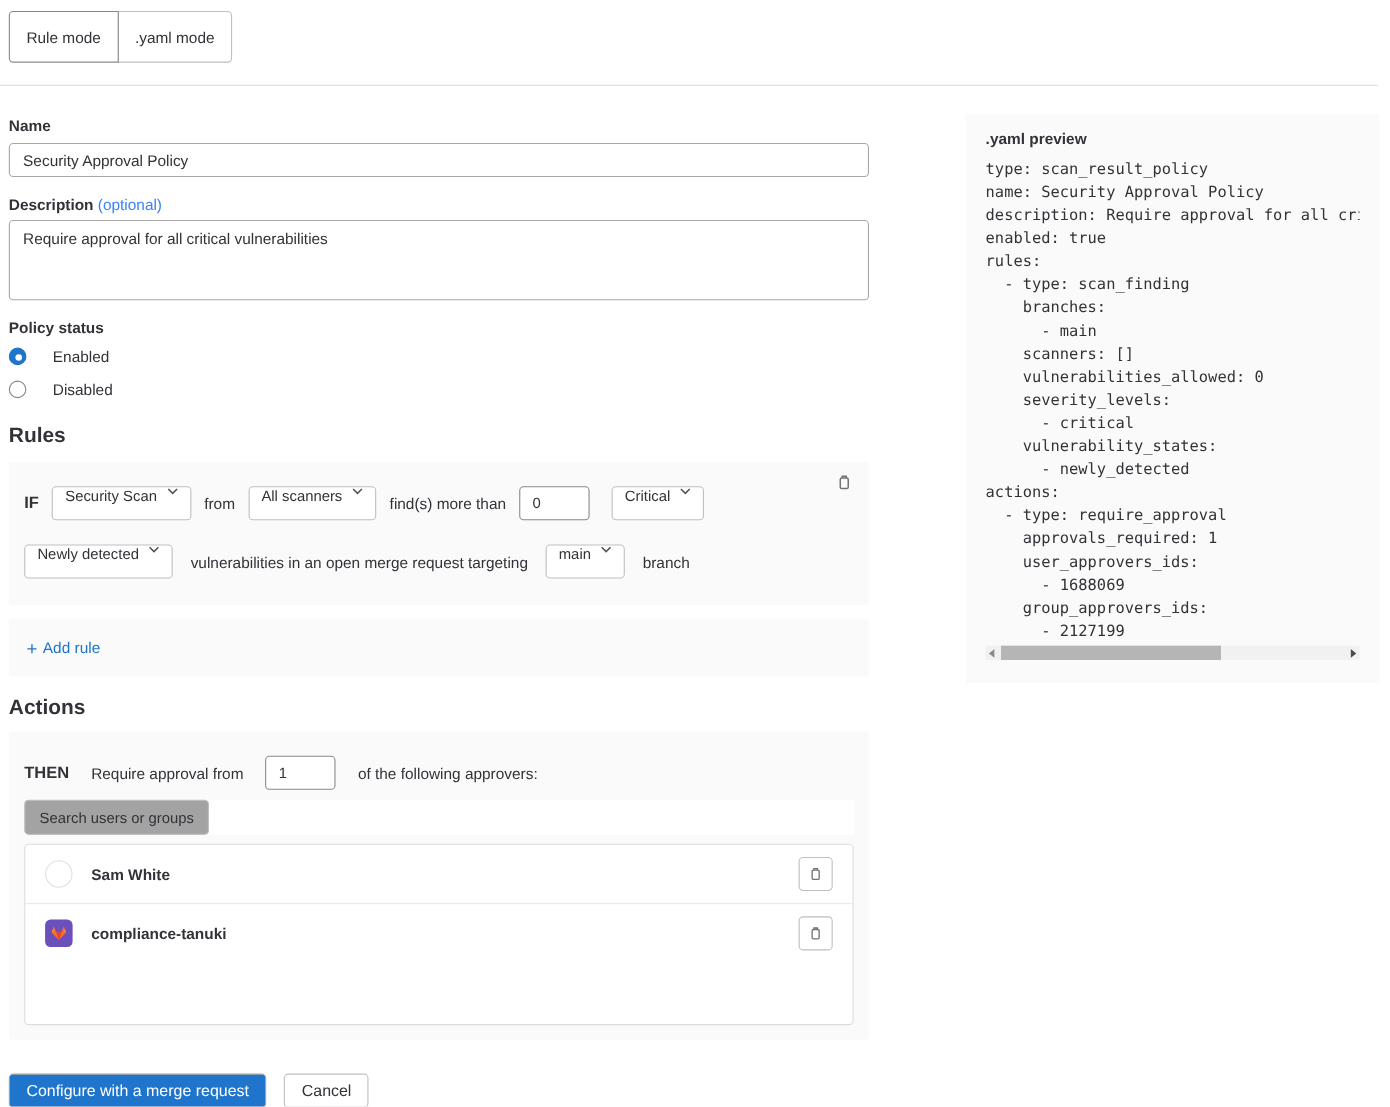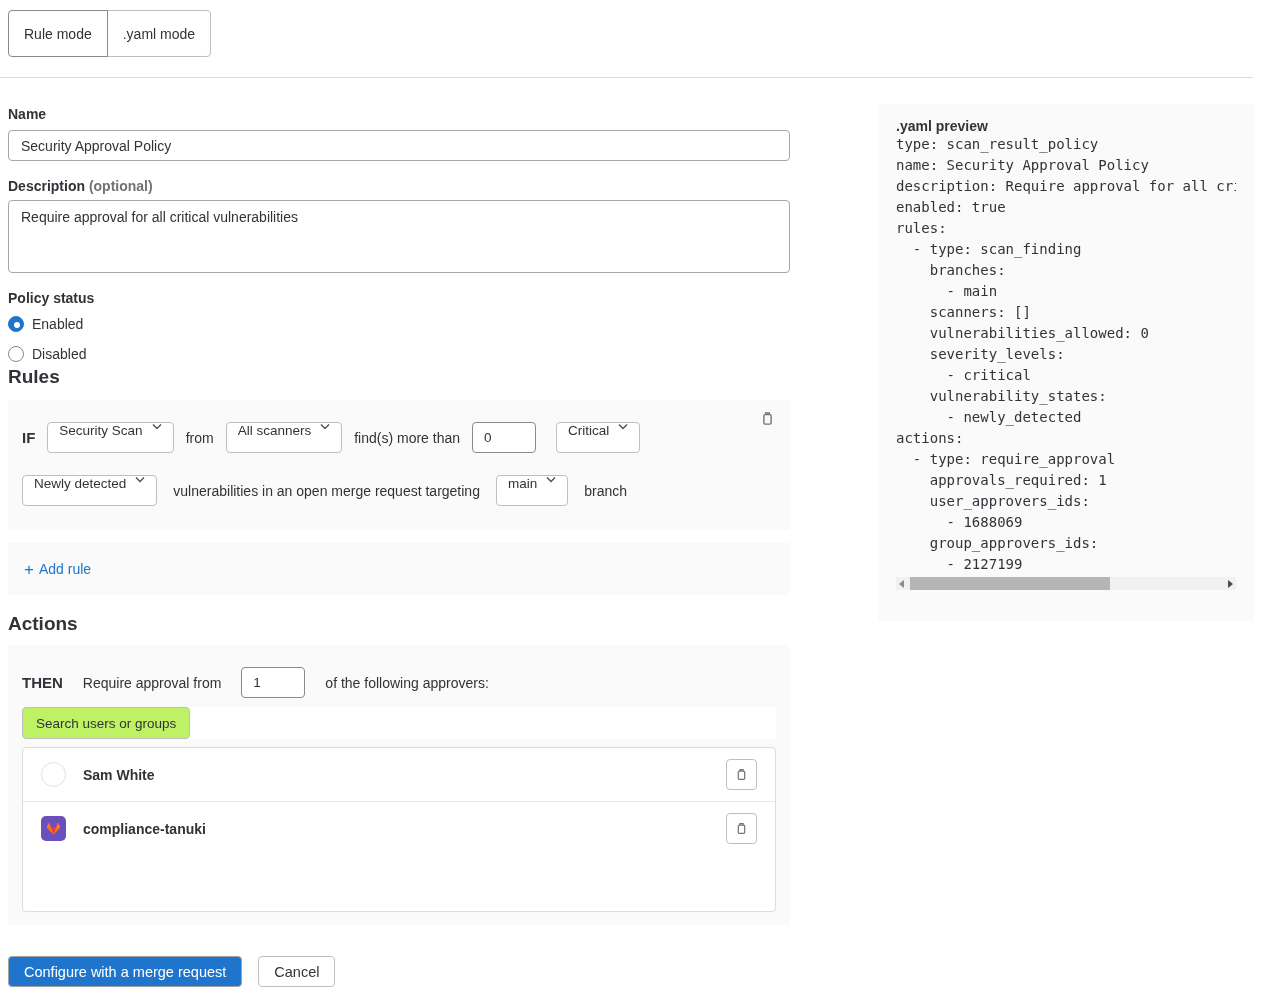--- a/index.html
+++ b/index.html
@@ -17,43 +17,43 @@
   }
   .seg-btn.first { border-radius:4px 0 0 4px; }
   .seg-btn.last  { border-radius:0 4px 4px 0; margin-left:-1px; }
   .seg-btn.selected { border-color:#89888d; position:relative; z-index:1; }
   .divider { border-top:1px solid #dcdcde; margin-top:20px; width:1253px; }
 
   .content { display:flex; align-items:flex-start; margin-top:28px; padding-left:8px; }
   .main-col { width:782px; }
 
   .field-label { font-weight:bold; font-size:14px; color:#333238; }
-  .optional { font-weight:bold; color:#737373; }
+  .optional { font-weight:normal; color:#3b82f6; }
   .text-input {
     width:100%; height:31px; border:1px solid #a7a7ab; border-radius:4px;
     padding:0 12px; font-size:14px; font-family:inherit; color:#333238; background:#fff;
     margin-top:8px; display:block;
   }
   textarea.text-area {
     width:100%; height:73px; border:1px solid #a7a7ab; border-radius:4px;
     padding:8px 12px; font-size:14px; font-family:inherit; color:#333238;
     resize:none; margin-top:6px; display:block;
   }
   .policy-status { margin-top:17px; }
-  .radio-row { display:flex; align-items:center; height:24px; margin-top:6px; }
+  .radio-row { display:flex; align-items:center; height:24px; margin-top:6px;gap:16px; }
   .radio-dot {
     width:16px; height:16px; border-radius:50%; margin-right:8px; position:relative;
     border:1px solid #89888d; background:#fff; cursor:pointer; flex:0 0 16px;
   }
   .radio-dot.checked { background:#1f75cb; border-color:#1f75cb; }
   .radio-dot.checked::after {
     content:""; position:absolute; left:5px; top:5px; width:6px; height:6px;
     border-radius:50%; background:#fff;
   }
-  .section-heading { font-size:19px; font-weight:bold; color:#333238; }
+  .section-heading { font-size:19px; font-weight:bold; color:#333238; margin-top:20px; }
 
   .gray-box { background:#fafafa; border-radius:2px; }
   .rule-box { margin-top:12px; padding:22px 14px 24px; position:relative; }
   .rule-line { display:flex; align-items:center; gap:12px; flex-wrap:nowrap; }
   .rule-line + .rule-line { margin-top:22px;gap:16px; }
   .kw { font-weight:bold; font-size:15px; }
   .dropdown {
     display:inline-flex; align-items:flex-start; gap:9px; height:31px; padding:0 11px;
     background:#fff; border:1px solid #bfbfbf; border-radius:4px; font-size:13.5px;
     font-family:inherit; color:#333238; cursor:pointer; white-space:nowrap;
@@ -68,21 +68,21 @@
   .rule-trash { position:absolute; top:8px; right:12px; }
   .add-rule-box { margin-top:13px; height:52px; display:flex; align-items:center; padding:0 16px; }
   .link-blue { color:#1f75cb; font-size:14px; text-decoration:none; display:inline-flex; align-items:center; gap:5px; cursor:pointer; }
   .plus-glyph { font-size:17px; line-height:1; }
 
   .actions-box { margin-top:10px; padding:22px 14px 13px; }
   .then-row { display:flex; align-items:center; gap:20px; }
   .search-strip { margin-top:9px; background:#fff; height:32px; display:flex; align-items:center; }
   .search-box {
     height:32px; display:inline-flex; align-items:center; padding:0 13px;
-    border:1px solid #bfbfbf; border-radius:4px; background:#bef264; color:#333238;
+    border:1px solid #bfbfbf; border-radius:4px; background:#a3a3a3; color:#333238;
     font-size:13.5px; cursor:text; white-space:nowrap;
   }
   .approver-list {
     margin-top:8px; background:#fff; border:1px solid #dcdcde; border-radius:4px;
     height:165px; overflow:hidden;
   }
   .approver-row {
     display:flex; align-items:center; padding:11px 18px; border-bottom:1px solid #e8e8e8;
   }
   .approver-row:last-child { border-bottom:none; }
@@ -112,21 +112,21 @@
   .btn-default {
     height:31px; padding:0 15px; background:#fff; border:1px solid #bfbfbf;
     color:#333238; border-radius:4px; font-size:14.5px; font-family:inherit;
     margin-left:16px; cursor:pointer;
   }
 
   .yaml-panel {
     width:376px; margin-left:88px; background:#fafafa; padding:14px 18px 8px;
     height:517px; position:relative; margin-top:-2px;
   }
-  .yaml-title { font-weight:bold; font-size:14px; }
+  .yaml-title { font-weight:bold; font-size:14px; margin-bottom:10px; }
   .yaml-code {
     font-family:"DejaVu Sans Mono", monospace; font-size:14px; line-height:21px;
     margin:0; overflow:hidden; width:340px; height:441px; color:#333238; white-space:pre;
   }
   .hscrollbar {
     width:340px; height:13px; background:#f1f1f1; position:relative; margin-top:2px;
   }
   .hs-arrow { position:absolute; top:3px; width:0; height:0; border-top:4px solid transparent; border-bottom:4px solid transparent; }
   .hs-left  { left:3px; border-right:5px solid #8a8a8a; }
   .hs-right { right:3px; border-left:5px solid #4a4a4a; }

